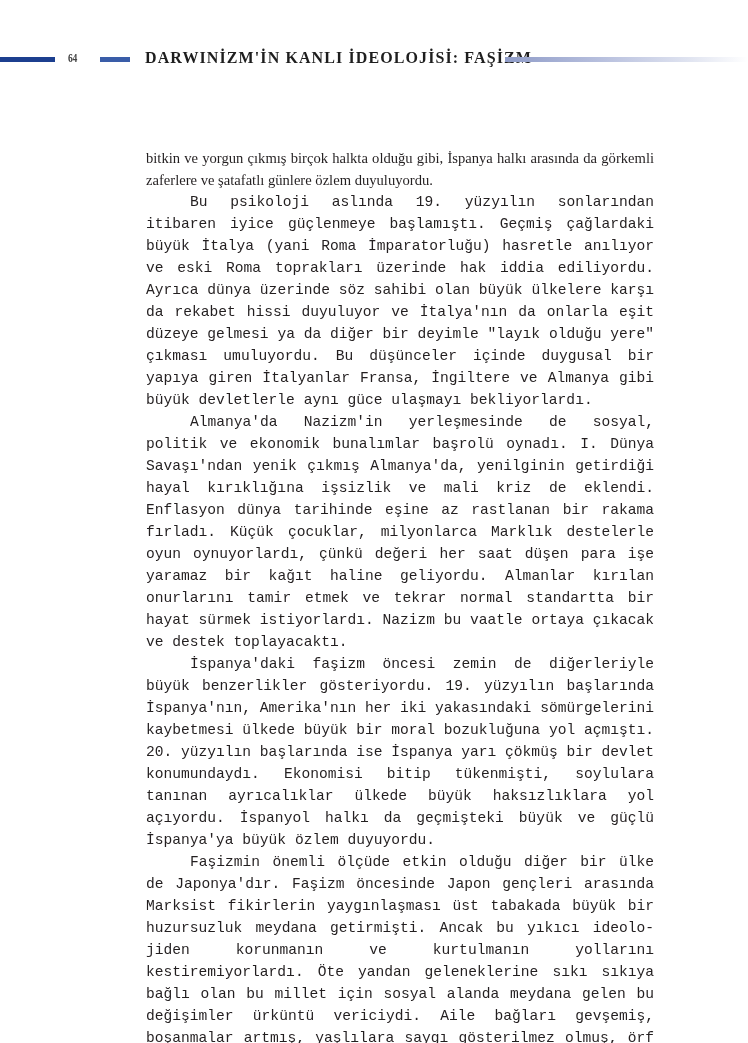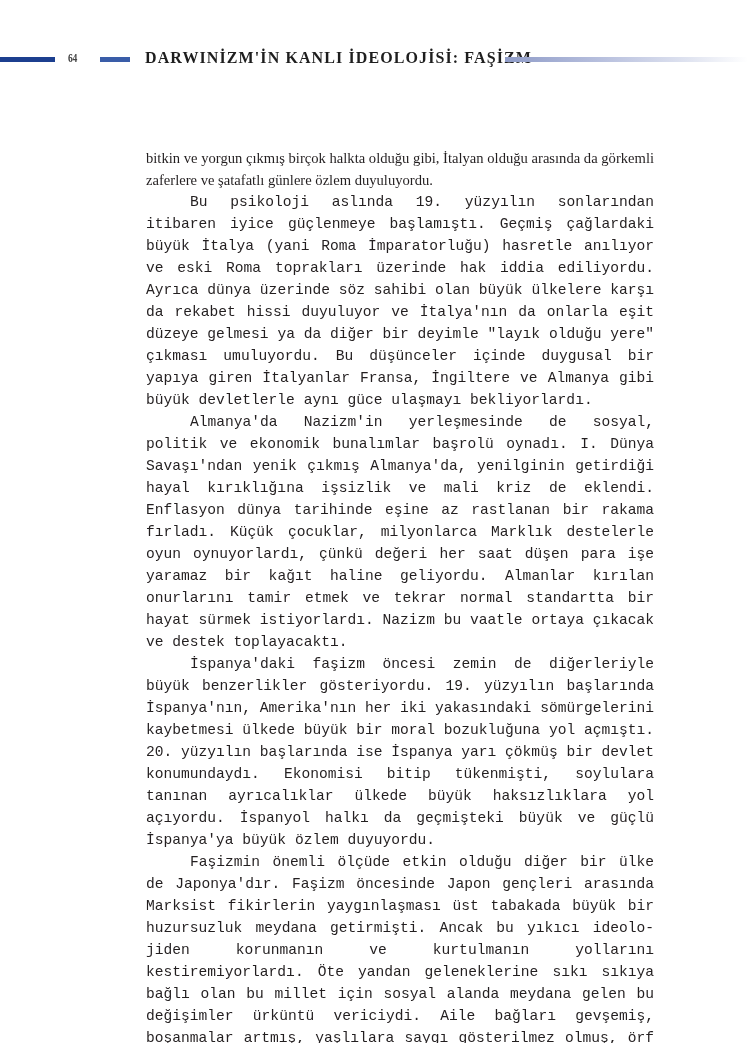--- a/index.html
+++ b/index.html
@@ -95,18 +95,18 @@
 
 <div class="header">
   <div class="bar-left"></div>
   <div class="page-number">64</div>
   <div class="bar-mid"></div>
   <div class="running-title">DARWINİZM'İN KANLI İDEOLOJİSİ: FAŞİZM</div>
   <div class="bar-right"></div>
 </div>
 
 <div class="content">
-  <p>bitkin ve yorgun çıkmış birçok halkta olduğu gibi, İtalyan olduğu arasında da görkemli zaferlere ve şatafatlı günlere özlem duyuluyordu.</p>
+  <p>bitkin ve yorgun çıkmış birçok halkta olduğu gibi, İspanya halkı arasında da görkemli zaferlere ve şatafatlı günlere özlem duyuluyordu.</p>
   <p class="indent">Bu psikoloji aslında 19. yüzyılın sonlarından itibaren iyice güçlenmeye başlamıştı. Geçmiş çağlardaki büyük İtalya (yani Roma İmparatorluğu) hasret­le anılıyor ve eski Roma toprakları üzerinde hak iddia ediliyordu. Ayrıca dün­ya üzerinde söz sahibi olan büyük ülkelere karşı da rekabet hissi duyuluyor ve İtalya'nın da onlarla eşit düzeye gelmesi ya da diğer bir deyimle "layık olduğu yere" çıkması umuluyordu. Bu düşünceler içinde duygusal bir yapıya giren İtalyanlar Fransa, İngiltere ve Almanya gibi büyük devletlerle aynı güce ulaş­mayı bekliyorlardı.</p>
   <p class="indent">Almanya'da Nazizm'in yerleşmesinde de sosyal, politik ve ekonomik bunalımlar başrolü oynadı. I. Dünya Savaşı'ndan yenik çıkmış Almanya'da, yenilginin getirdiği hayal kırıklığına işsizlik ve mali kriz de eklendi. Enflasyon dünya tarihinde eşine az rastlanan bir rakama fırladı. Küçük çocuklar, mil­yonlarca Marklık destelerle oyun oynuyorlardı, çünkü değeri her saat düşen para işe yaramaz bir kağıt haline geliyordu. Almanlar kırılan onurlarını tamir etmek ve tekrar normal standartta bir hayat sürmek istiyorlardı. Nazizm bu vaatle ortaya çıkacak ve destek toplayacaktı.</p>
   <p class="indent">İspanya'daki faşizm öncesi zemin de diğerleriyle büyük benzerlikler gösteriyordu. 19. yüzyılın başlarında İspanya'nın, Amerika'nın her iki yakasın­daki sömürgelerini kaybetmesi ülkede büyük bir moral bozukluğuna yol aç­mıştı. 20. yüzyılın başlarında ise İspanya yarı çökmüş bir devlet konumunday­dı. Ekonomisi bitip tükenmişti, soylulara tanınan ayrıcalıklar ülkede büyük haksızlıklara yol açıyordu. İspanyol halkı da geçmişteki büyük ve güçlü İspan­ya'ya büyük özlem duyuyordu.</p>
   <p class="indent">Faşizmin önemli ölçüde etkin olduğu diğer bir ülke de Japonya'dır. Fa­şizm öncesinde Japon gençleri arasında Marksist fikirlerin yaygınlaşması üst tabakada büyük bir huzursuzluk meydana getirmişti. Ancak bu yıkıcı ideolo­jiden korunmanın ve kurtulmanın yollarını kestiremiyorlardı. Öte yandan ge­leneklerine sıkı sıkıya bağlı olan bu millet için sosyal alanda meydana gelen bu değişimler ürküntü vericiydi. Aile bağları gevşemiş, boşanmalar artmış, yaşlı­lara saygı gösterilmez olmuş, örf ve adetler bir kenara atılmış, bireyciliğe kar­şı bir eğilim belirmiş, gençler arasında dejenerasyon büyük boyutlara ulaşmış­tı. Buna bağlı olarak intihar oranlarında da artış göze çarpmaktaydı. Bu haliy­le toplumsal yapının geleceği hiç de parlak gözükmüyordu. Bütün bunlar top­lumda geriye dönük bir özlem yarattı. Geçmişte yaşanan şaşaalı günlere duyu­lan özlem ya da geçmişi canlandırma çabası, faşist sistemlere geçişte halkın düştüğü ilk tuzak oluyordu.</p>
 </div>
 
 </body></html>

